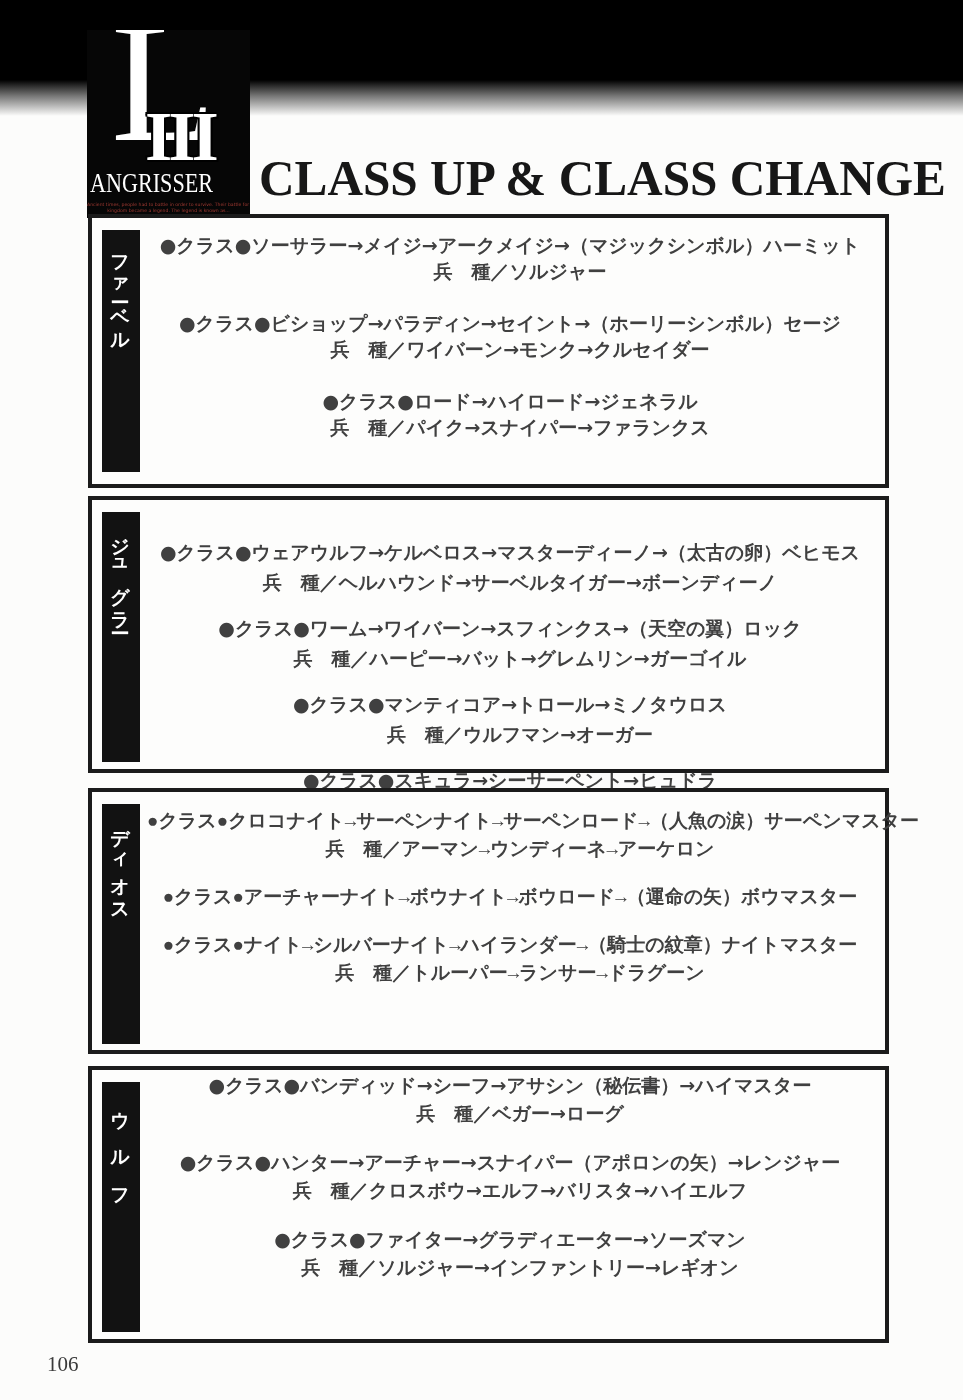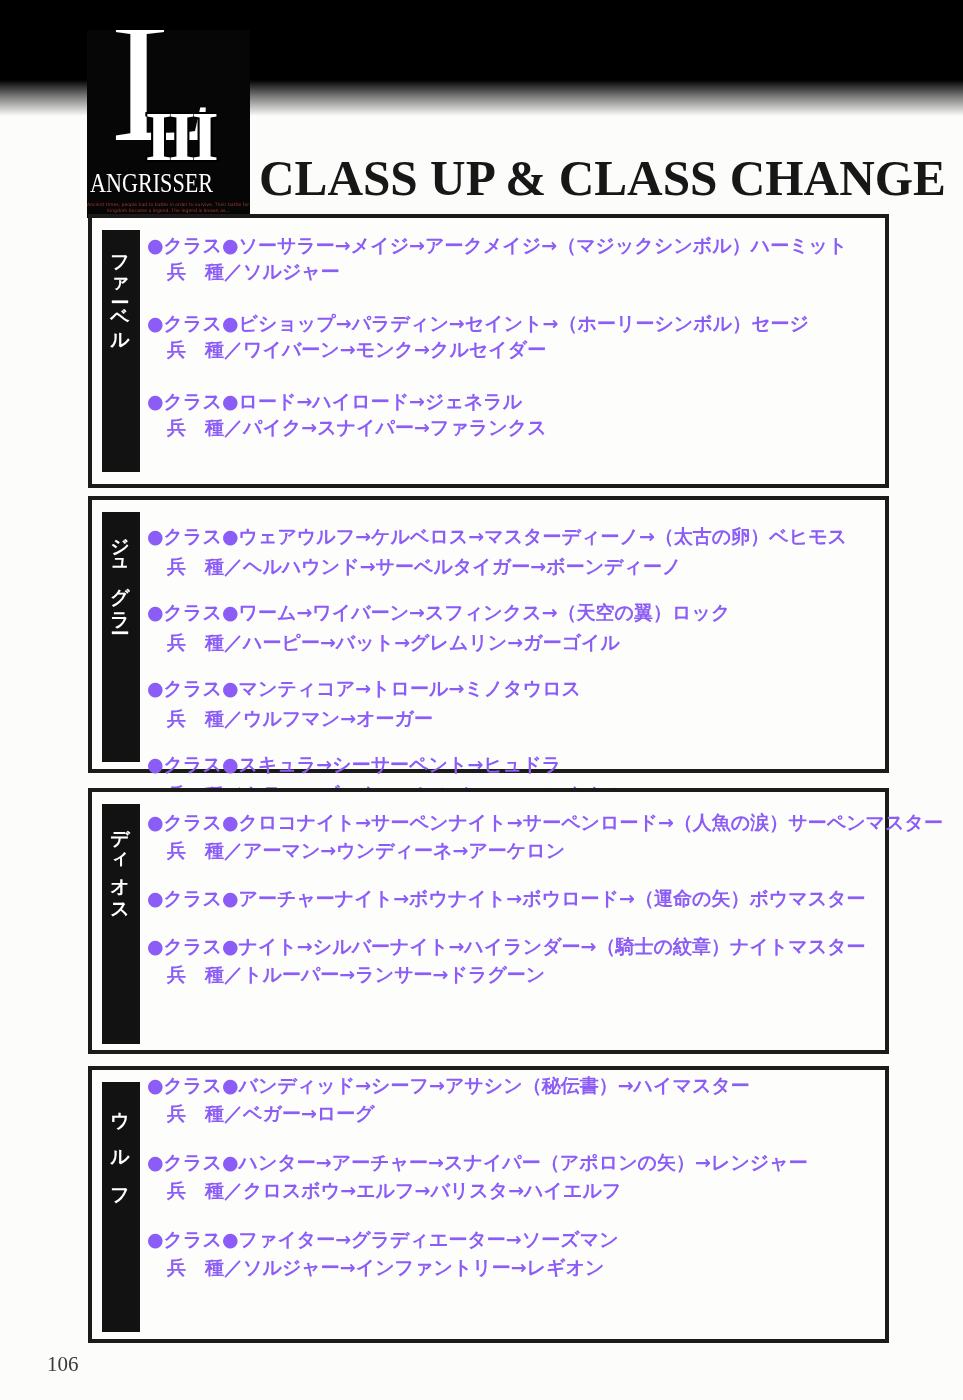--- a/index.html
+++ b/index.html
@@ -80,37 +80,37 @@
   .tab span {
     writing-mode:vertical-rl; text-orientation:upright;
     color:#fff; font-weight:700; font-size:19px;
     letter-spacing:3px; padding-top:12px;
     font-family:"DejaVu Sans", sans-serif;
   }
   .s4 .tab span { letter-spacing:17px; padding-top:16px; }
 
   .content { margin-left:55px; padding-right:12px; }
   .s1 .content { padding-top:14px; }
-  .s2 .content { padding-top:21px; }
+  .s2 .content { padding-top:37px; }
   .s3 .content { padding-top:16px; }
   .s4 .content { padding-top:1px; }
 
   .entry { }
   .s1 .entry + .entry { margin-top:26px; }
   .s2 .entry + .entry { margin-top:16px; }
   .s3 .entry + .entry { margin-top:20px; }
   .s4 .entry + .entry { margin-top:21px; }
 
   .line {
-    font-size:19px; font-weight:700; color:#8b5cf6;
-    white-space:nowrap; letter-spacing:0px;
+    font-size:19px; font-weight:700; color:#404040;
+    white-space:nowrap; letter-spacing:0px;text-align:center;
   }
   .s1 .line { line-height:26px; }
   .s2 .line { line-height:30px; }
-  .s3 .line { line-height:28px; }
+  .s3 .line { line-height:28px;font-family:Liberation Mono, monospace; }
   .s4 .line { line-height:28px; }
   .troop-line { padding-left:20px; }
 
   
   .page-num {
     position:absolute; left:47px; top:1352px;
     font-family:"Liberation Serif", serif;
     font-size:21px; color:#3a3a3a;
   }
 </style>

